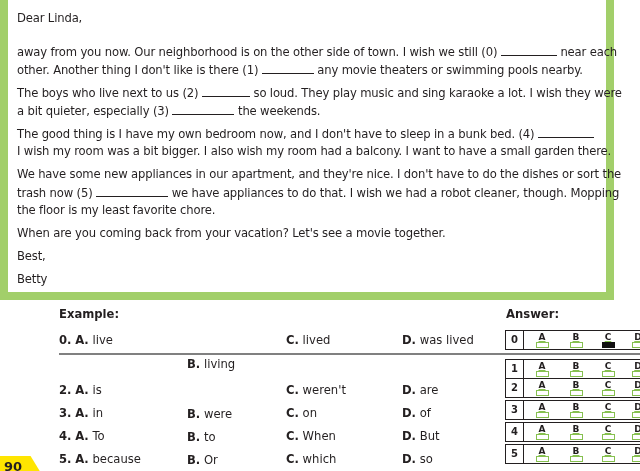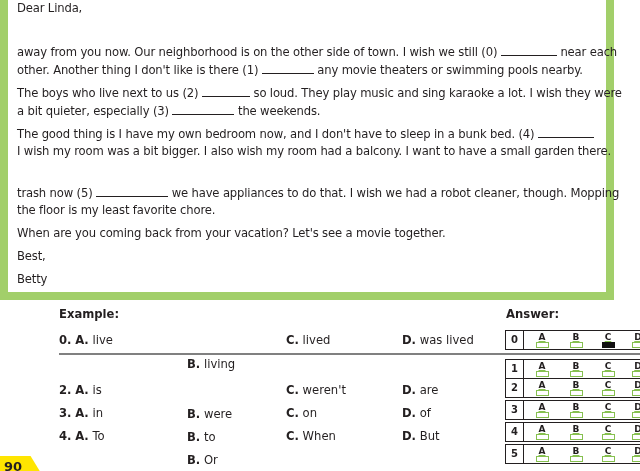--- a/index.html
+++ b/index.html
@@ -42,27 +42,28 @@
     position:absolute; left:-4px; top:456px; width:48px; height:22px;
     background:#ffe500;
     clip-path:polygon(0 0, 72% 0, 100% 100%, 0 100%);
     font-weight:bold; font-size:13px; padding-left:8px; line-height:22px; box-sizing:border-box;
   }
 </style>
 </head>
 <body>
 
 <div class="letter">
-  <div class="line" style="top:11px">Dear Linda,</div>
+  <div class="line" style="top:21px">Dear Linda,</div>
   <div class="line" style="top:54px"><span>away from you now. Our neighborhood is on the other side of town. I wish we still (0) </span><span class="blank" style="width:56px"></span><span> near each</span></div>
   <div class="line" style="top:72px"><span>other. Another thing I don't like is there (1) </span><span class="blank" style="width:52px"></span><span> any movie theaters or swimming pools nearby.</span></div>
   <div class="line" style="top:95px"><span>The boys who live next to us (2) </span><span class="blank" style="width:48px"></span><span> so loud. They play music and sing karaoke a lot. I wish they were</span></div>
   <div class="line" style="top:113px"><span>a bit quieter, especially (3) </span><span class="blank" style="width:62px"></span><span> the weekends.</span></div>
   <div class="line" style="top:136px"><span>The good thing is I have my own bedroom now, and I don't have to sleep in a bunk bed. (4) </span><span class="blank" style="width:56px"></span></div>
   <div class="line" style="top:154px">I wish my room was a bit bigger. I also wish my room had a balcony. I want to have a small garden there.</div>
+  <div class="line" style="top:177px">We have some new appliances in our apartment, and they're nice. I don't have to do the dishes or sort the</div>
   <div class="line" style="top:195px"><span>trash now (5) </span><span class="blank" style="width:72px"></span><span> we have appliances to do that. I wish we had a robot cleaner, though. Mopping</span></div>
   <div class="line" style="top:213px">the floor is my least favorite chore.</div>
   <div class="line" style="top:236px">When are you coming back from your vacation? Let's see a movie together.</div>
   <div class="line" style="top:259px">Best,</div>
   <div class="line" style="top:282px">Betty</div>
 </div>
 
 <div class="q-section">
   <div class="ex-label">Example:</div>
   <div class="ans-label">Answer:</div>
@@ -87,20 +88,26 @@
     <span class="opt optB"><b>B.</b> <span>to</span></span>
     <span class="opt optC"><b>C.</b> <span>on</span></span>
     <span class="opt optD"><b>D.</b> <span>of</span></span>
   </div>
   <div class="qrow" style="top:129px">
     <span class="opt optA"><b>4.</b> <b>A.</b> <span>To</span></span>
     <span class="opt optB"><b>B.</b> <span>Or</span></span>
     <span class="opt optC"><b>C.</b> <span>When</span></span>
     <span class="opt optD"><b>D.</b> <span>But</span></span>
   </div>
+  <div class="qrow" style="top:152px">
+    <span class="opt optA"><b>5.</b> <b>A.</b> <span>because</span></span>
+    <span class="opt optB"><b>B.</b> <span>who</span></span>
+    <span class="opt optC"><b>C.</b> <span>which</span></span>
+    <span class="opt optD"><b>D.</b> <span>so</span></span>
+  </div>
 
   <div class="abox" style="top:30px">
     <div class="idx">0</div>
     <div class="bubble" style="left:28px">
         <span class="lt">A</span>
         <span class="bx"></span>
       </div>
     <div class="bubble" style="left:62px">
         <span class="lt">B</span>
         <span class="bx"></span>

